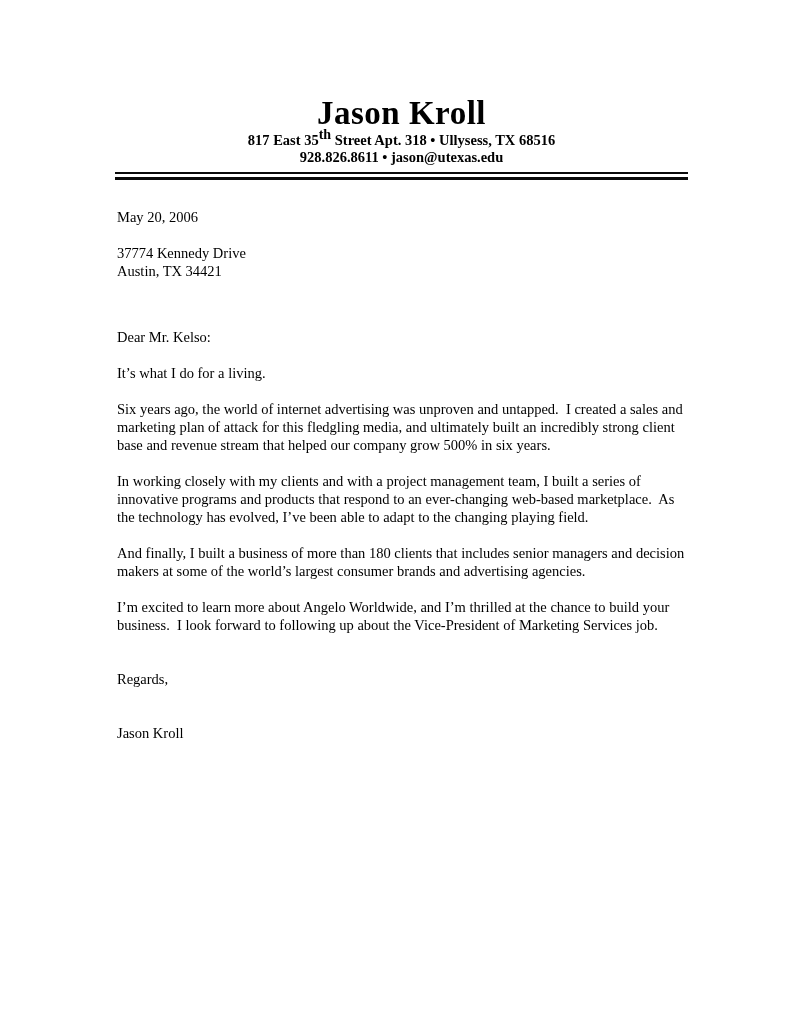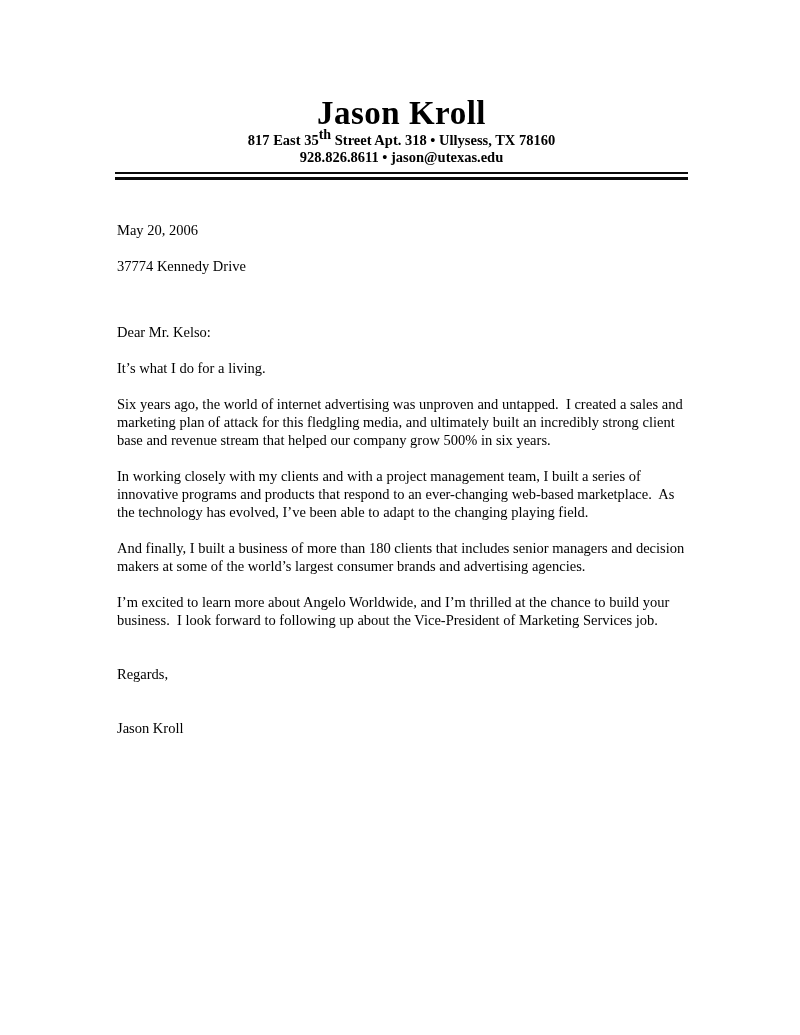--- a/index.html
+++ b/index.html
@@ -45,21 +45,21 @@
     position: absolute;
     top: 172px;
     left: 115px;
     width: 573px;
     height: 3px;
     border-top: 2px solid #0a0a0a;
     border-bottom: 3px solid #0a0a0a;
   }
   .letter-body {
     position: absolute;
-    top: 221px;
+    top: 208px;
     left: 117px;
     width: 570px;
     font-size: 14.5px;
     line-height: 18px;
   }
   .para {
     margin: 12px 0 18px 0;
     white-space: pre-wrap;
   }
   .addr-line {
@@ -70,33 +70,34 @@
   .gap-large  { height: 36px; }
   .gap-sig    { height: 36px; }
 </style>
 </head>
 <body>
 
 <div class="page">
 
   <div class="letterhead">
     <div class="letterhead-name">Jason Kroll</div>
-    <div class="letterhead-line"><span>817 East 35</span><sup>th</sup><span> Street Apt. 318 • Ullysess, TX 78160</span></div>
+    <div class="letterhead-line"><span>817 East 35</span><sup>th</sup><span> Street Apt. 318 • Ullysess, TX 68516</span></div>
     <div class="letterhead-line">928.826.8611 • jason@utexas.edu</div>
   </div>
 
   <div class="double-rule"></div>
 
   <div class="letter-body">
 
     <p class="addr-line">May 20, 2006</p>
 
     <div class="gap-small"></div>
 
     <p class="addr-line">37774 Kennedy Drive</p>
+    <p class="addr-line">Austin, TX 34421</p>
 
     <div class="gap-large"></div>
 
     <p class="para">Dear Mr. Kelso:</p>
 
 
     <p class="para">It’s what I do for a living.</p>
 
 
     <p class="para">Six years ago, the world of internet advertising was unproven and untapped.  I created a sales and marketing plan of attack for this fledgling media, and ultimately built an incredibly strong client base and revenue stream that helped our company grow 500% in six years.</p>

